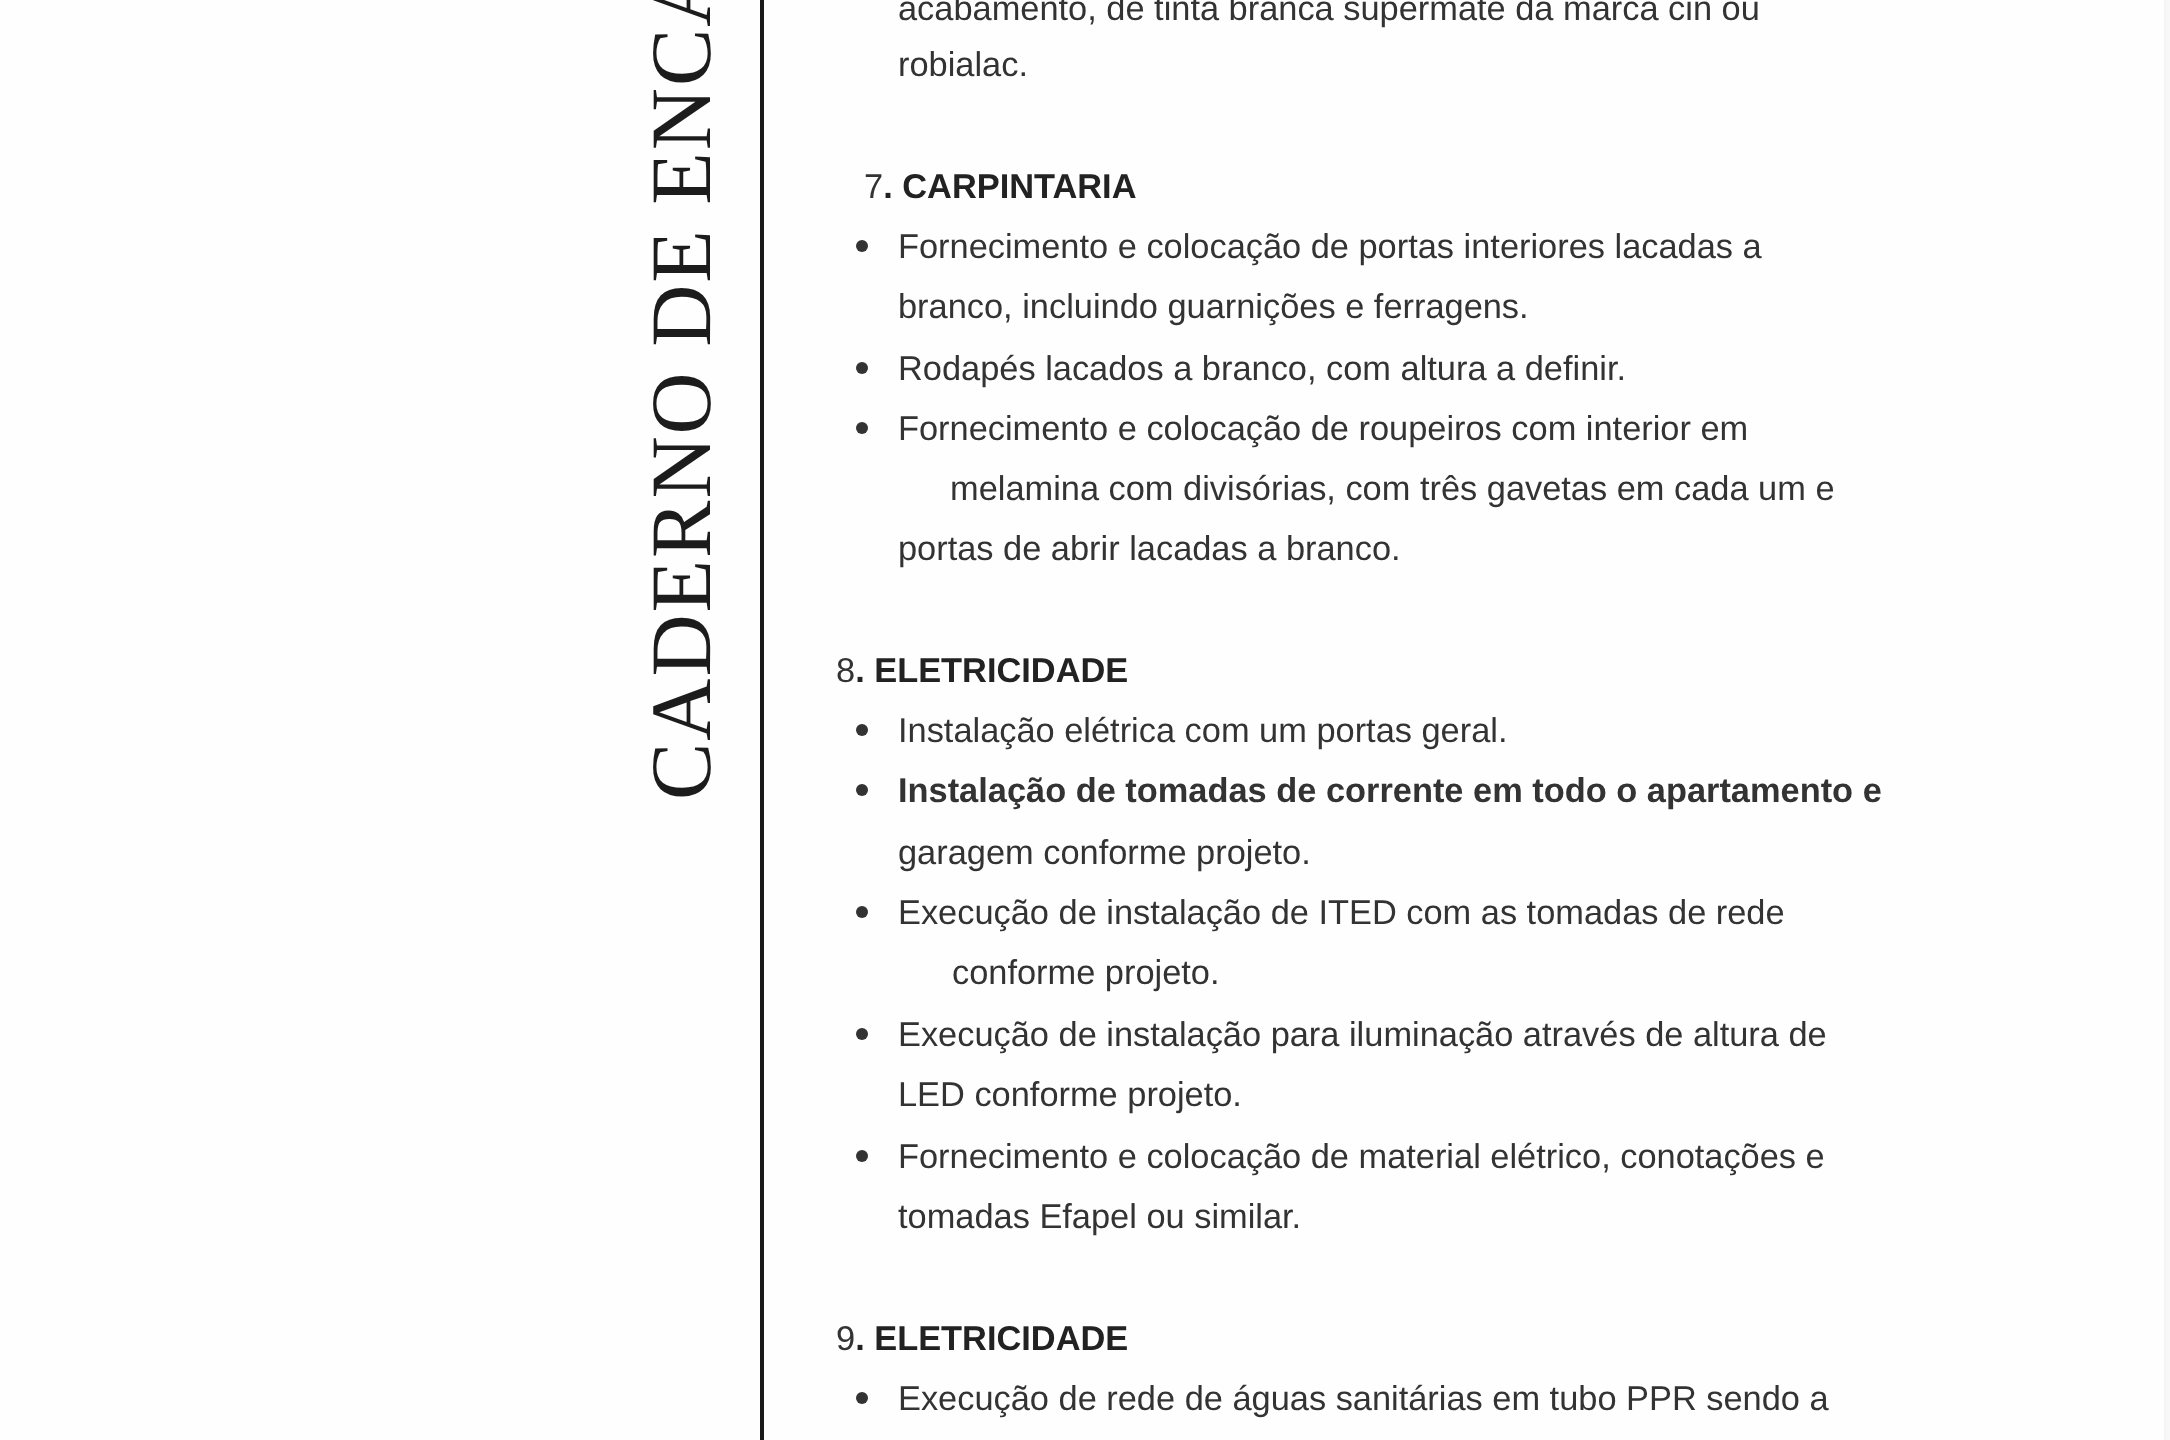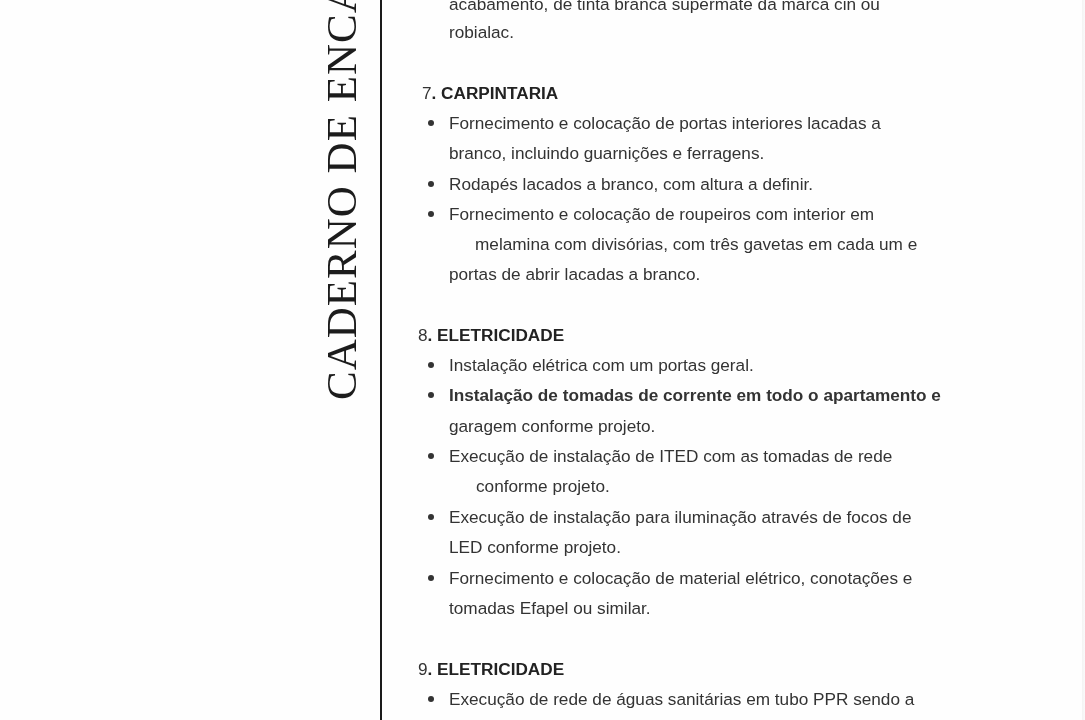--- a/index.html
+++ b/index.html
@@ -98,21 +98,21 @@
 
   <div class="spine-title">CADERNO DE ENCARGOS</div>
   <div class="spine-rule"></div>
 
 
   <div class="content">
 
     <div class="line" style="left:31px; top:-6px;">acabamento, de tinta branca supermate da marca cin ou</div>
     <div class="line" style="left:31px; top:22px;">robialac.</div>
 
-    <div class="line heading" style="left:4px; top:83px;">
+    <div class="line heading" style="left:14px; top:83px;">
       <span class="num">7</span><span>. CARPINTARIA</span>
     </div>
 
     <div>
       <span class="bullet" style="top:120px;"></span>
       <div class="line" style="left:31px; top:113px;">Fornecimento e colocação de portas interiores lacadas a</div>
       <div class="line" style="left:31px; top:143px;">branco, incluindo guarnições e ferragens.</div>
     </div>
     <div>
       <span class="bullet" style="top:181px;"></span>
@@ -138,21 +138,21 @@
       <div class="line" style="left:31px; top:385px;font-weight:bold;">Instalação de tomadas de corrente em todo o apartamento e</div>
       <div class="line" style="left:31px; top:416px;">garagem conforme projeto.</div>
     </div>
     <div>
       <span class="bullet" style="top:453px;"></span>
       <div class="line" style="left:31px; top:446px;">Execução de instalação de ITED com as tomadas de rede</div>
       <div class="line" style="left:31px; top:476px;margin-left:27px;">conforme projeto.</div>
     </div>
     <div>
       <span class="bullet" style="top:514px;"></span>
-      <div class="line" style="left:31px; top:507px;">Execução de instalação para iluminação através de focos de</div>
+      <div class="line" style="left:31px; top:507px;">Execução de instalação para iluminação através de altura de</div>
       <div class="line" style="left:31px; top:537px;">LED conforme projeto.</div>
     </div>
     <div>
       <span class="bullet" style="top:575px;"></span>
       <div class="line" style="left:31px; top:568px;">Fornecimento e colocação de material elétrico, conotações e</div>
       <div class="line" style="left:31px; top:598px;">tomadas Efapel ou similar.</div>
     </div>
 
     <div class="line heading" style="left:0; top:659px;">
       <span class="num">9</span><span>. ELETRICIDADE</span>

